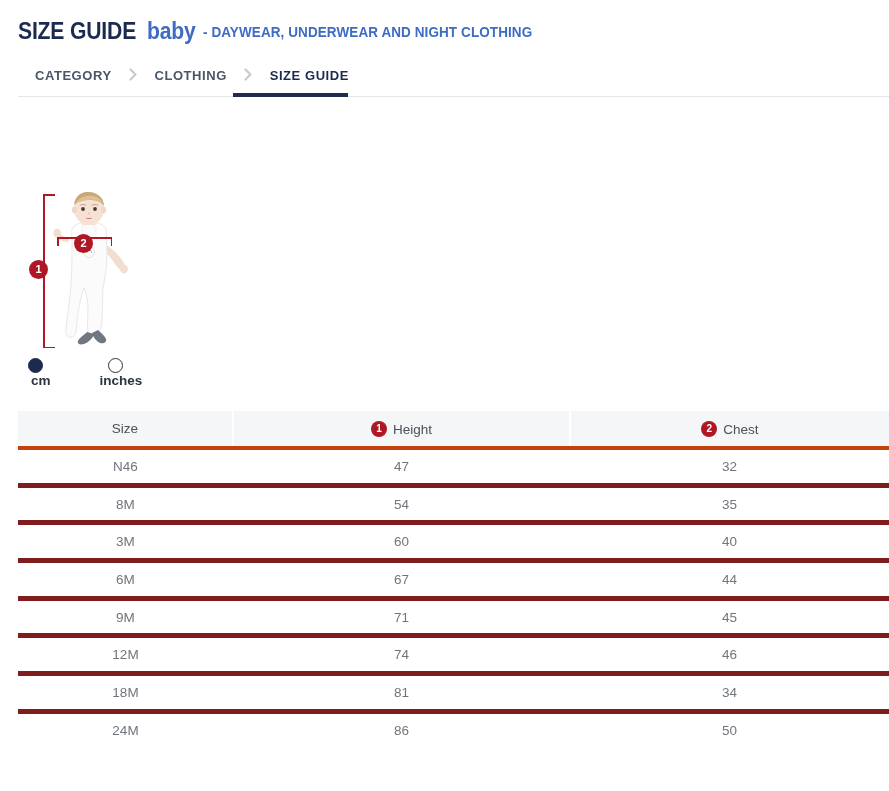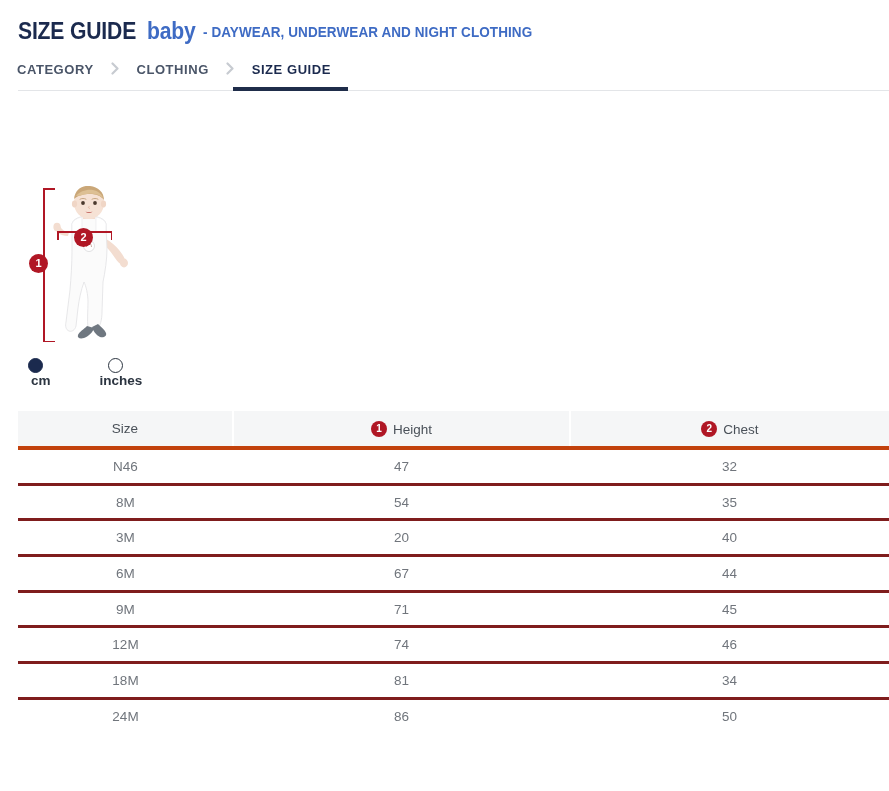--- a/index.html
+++ b/index.html
@@ -52,22 +52,23 @@
     transform-origin: left center;
     display: inline-block;
     position: relative;
     top: -2px;
     margin-left: 3px;
   }
 
   
   .tabs {
     position: relative;
-    margin-top: 15px;
+    margin-top: 21px;
     height: 33px;
+    padding-left: 18px;
     box-sizing: border-box;
   }
   .tabs-rule {
     position: absolute;
     left: 18px;
     right: 0;
     bottom: 0;
     height: 1px;
     background: #e3e5e8;
   }
@@ -235,21 +236,21 @@
     border-right: 2px solid #ffffff;
     border-bottom: 4px solid #c2410c;
   }
   .size-table th:last-child { border-right: none; }
   .size-table td {
     font-size: 13.5px;
     color: #70757c;
     height: 32.7px;
     padding: 0;
     text-align: center;
-    border-bottom: 3px solid #7f1d1d;
+    border-bottom: 5px solid #7f1d1d;
   }
   .size-table tbody tr:last-child td { border-bottom: none; }
   .col-size   { width: 215px; }
   .col-height { width: 337px; }
   .col-chest  { width: 319px; }
   .th-inner {
     display: inline-flex;
     align-items: center;
     justify-content: center;
   }
@@ -403,21 +404,21 @@
       <td>47</td>
       <td>32</td>
     </tr>
     <tr>
       <td>8M</td>
       <td>54</td>
       <td>35</td>
     </tr>
     <tr>
       <td>3M</td>
-      <td>20</td>
+      <td>60</td>
       <td>40</td>
     </tr>
     <tr>
       <td>6M</td>
       <td>67</td>
       <td>44</td>
     </tr>
     <tr>
       <td>9M</td>
       <td>71</td>

